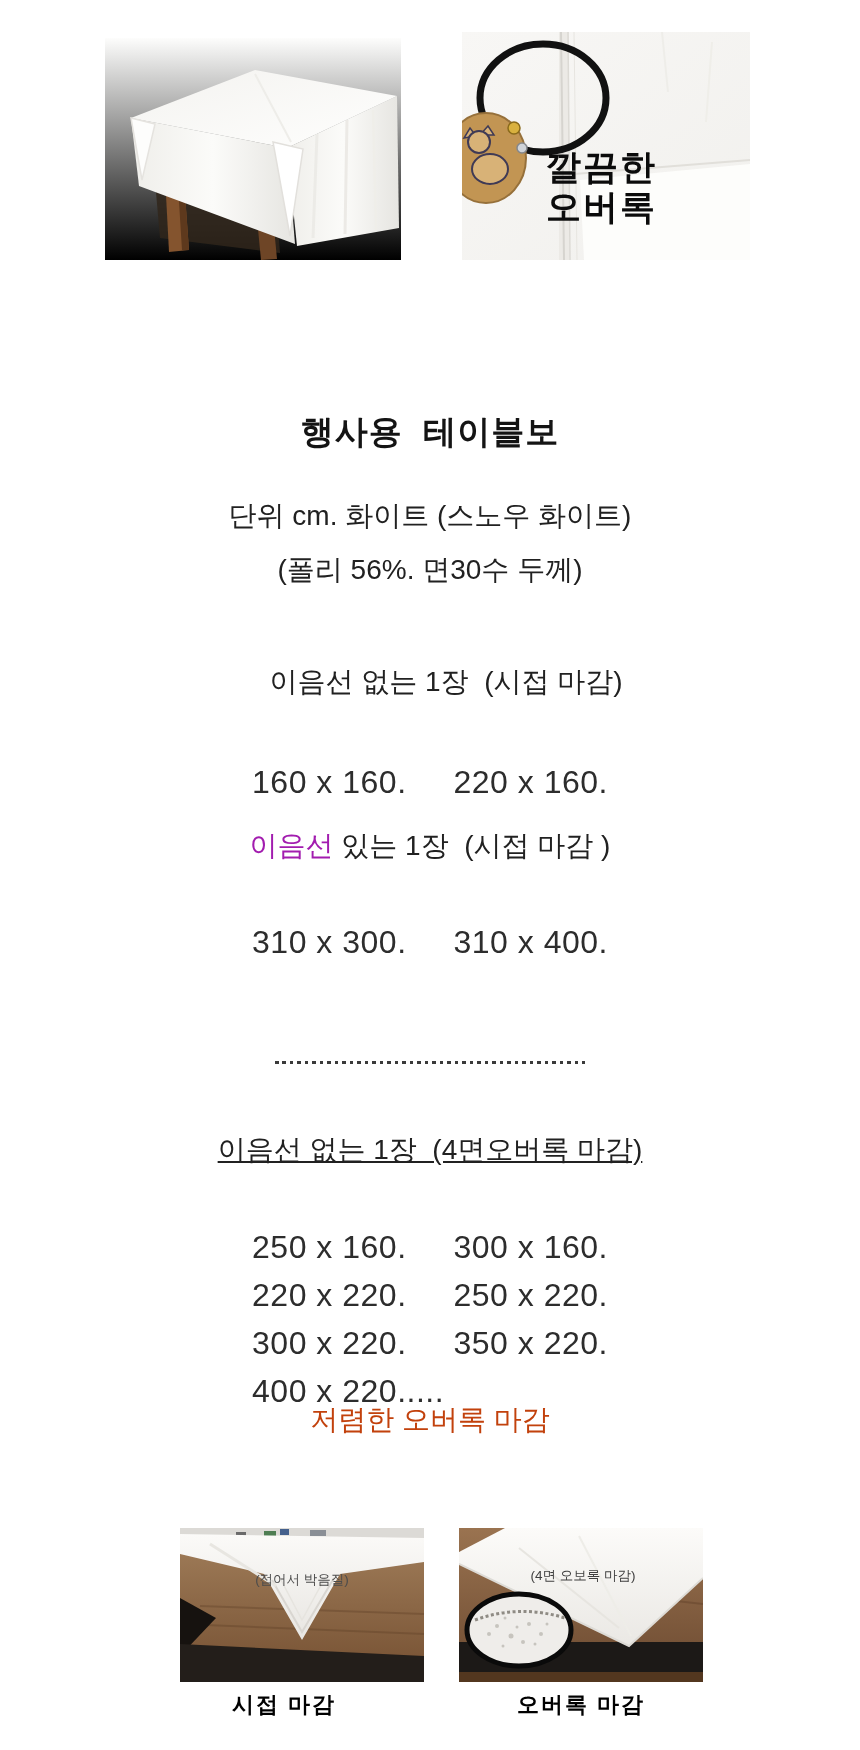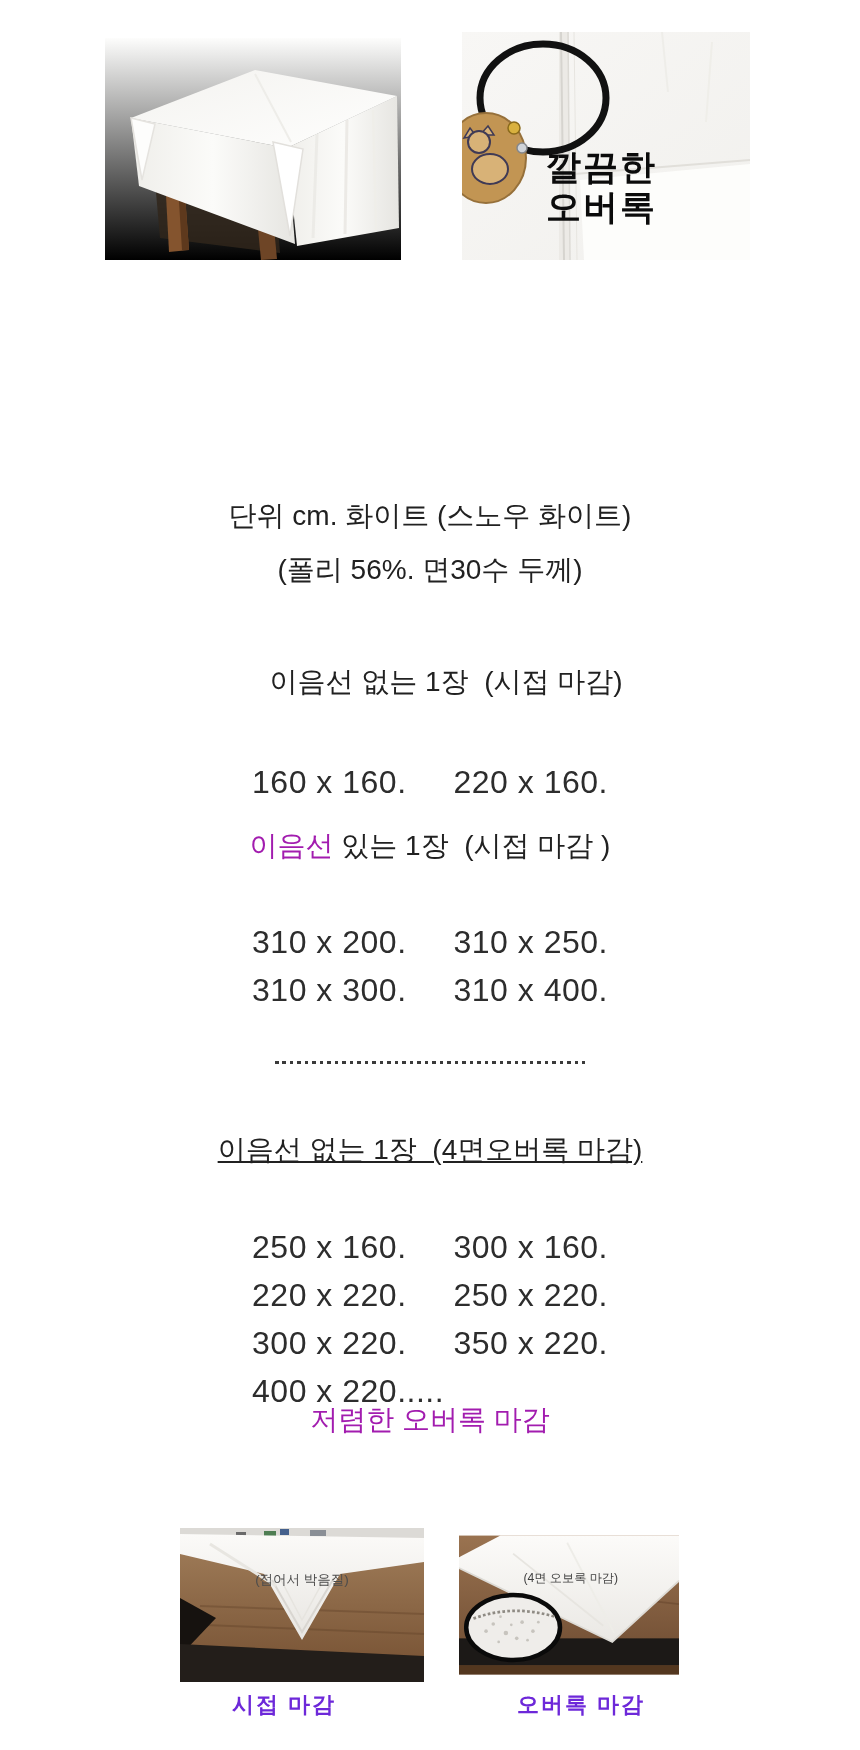--- a/index.html
+++ b/index.html
@@ -17,27 +17,27 @@
   .sec3h{top:1131px;text-decoration:underline;}
   .accent{color:#a21caf;}
   .rows{position:absolute;left:0;width:860px;text-align:center;margin-top:25px;}
   .rows-inner{display:inline-block;text-align:left;}
   .size-row{font-size:32px;line-height:48px;color:#2d2d2d;white-space:pre;letter-spacing:.5px;}
   .rows1{top:733px;}
   .rows2{top:893px;}
   .rows3{top:1198px;}
   .divider{position:absolute;top:1061px;left:275px;width:310px;height:3px;
            background:repeating-linear-gradient(90deg,#3a3a3a 0 3.5px,transparent 3.5px 7.5px);}
-  .note{top:1401px;color:#a21caf;}
+  .note{top:1401px;color:#c2410c;}
   .photo-tl{left:105px;top:38px;width:296px;height:222px;}
   .photo-tr{left:462px;top:32px;width:288px;height:228px;}
   .photo-bl{left:162px;top:1528px;width:280px;height:154px;}
-  .photo-br{left:459px;top:1528px;width:220px;height:154px;}
+  .photo-br{left:459px;top:1528px;width:244px;height:154px;}
   .caption{position:absolute;width:244px;top:1690px;text-align:center;
-           font-size:22px;font-weight:bold;color:#6d28d9;letter-spacing:2px;}
+           font-size:22px;font-weight:bold;color:#000000;letter-spacing:2px;}
   .caption-l{left:162px;}
   .caption-r{left:459px;}
 </style>
 </head>
 <body>
 
 <div class="page">
 
   <div class="photo photo-tl">
     <svg viewBox="0 0 296 222">
@@ -111,34 +111,34 @@
         <circle cx="52" cy="96" r="6" fill="#d9b13f" stroke="#8a6a1a" stroke-width="1.5"></circle>
         <circle cx="60" cy="116" r="5" fill="#cfd3d8" stroke="#84878c" stroke-width="1.5"></circle>
       </g>
       <g font-family="Liberation Sans, sans-serif" font-weight="bold" font-size="35" fill="#0b0b0b" letter-spacing="2">
         <text x="84" y="147">깔끔한</text>
         <text x="84" y="187">오버록</text>
       </g>
     </svg>
   </div>
 
+  <h1 class="line title">행사용  테이블보</h1>
   <div class="line intro1">단위 cm. 화이트 (스노우 화이트)</div>
   <div class="line intro2">(폴리 56%. 면30수 두께)</div>
 
   <div class="line sec1h">이음선 없는 1장  (시접 마감)</div>
   <div class="rows rows1">
     <div class="rows-inner">
       <div class="size-row">160 x 160.     220 x 160.</div>
     </div>
   </div>
 
   <div class="line sec2h"><span class="accent">이음선</span><span> 있는 1장  (시접 마감 )</span></div>
   <div class="rows rows2">
     <div class="rows-inner">
-      <div class="size-row">310 x 200.     310 x 250.</div>
       <div class="size-row">310 x 300.     310 x 400.</div>
     </div>
   </div>
 
   <div class="divider"></div>
 
   <div class="line sec3h">이음선 없는 1장  (4면오버록 마감)</div>
   <div class="rows rows3">
     <div class="rows-inner">
       <div class="size-row">250 x 160.     300 x 160.</div>

